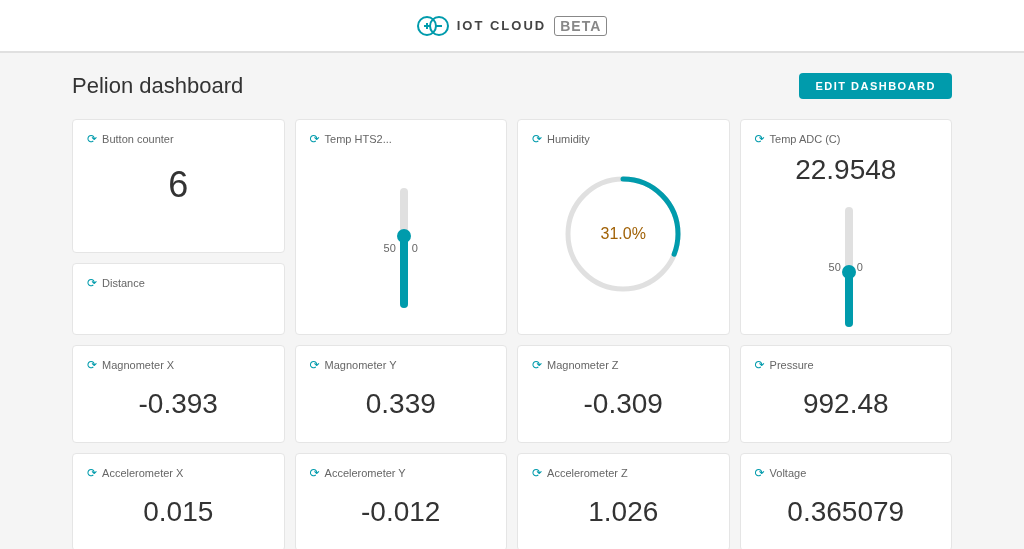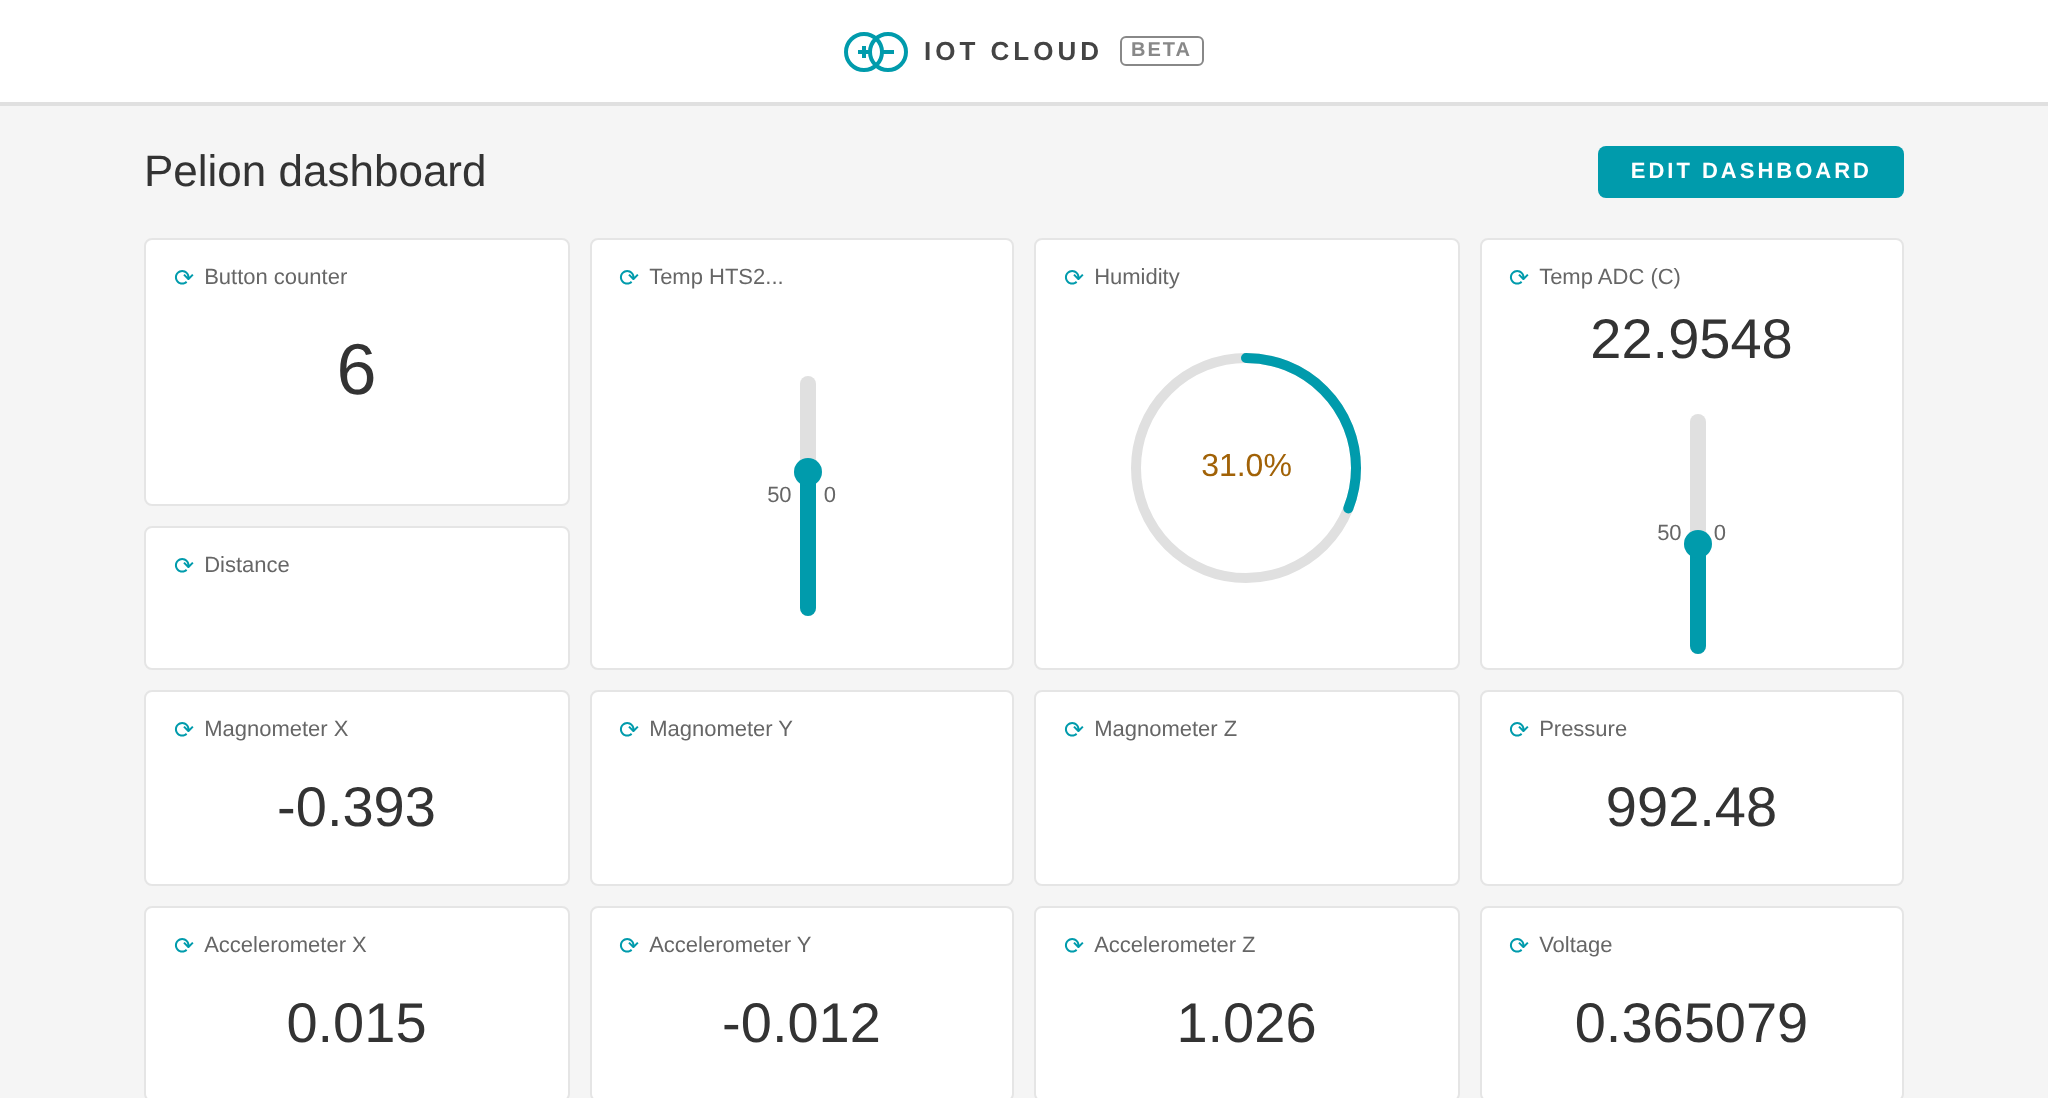--- a/index.html
+++ b/index.html
@@ -33,21 +33,21 @@
     .iot-cloud-label {
       font-size: 13px;
       font-weight: 700;
       letter-spacing: 2px;
       color: #444;
     }
     .beta-badge {
       background: transparent;
       border: 1px solid #888;
       border-radius: 3px;
-      font-size: 10px;
+      font-size: 14px;
       color: #888;
       padding: 1px 5px;
       font-weight: 600;
       letter-spacing: 1px;
     }
 
     
     .main-content {
       max-width: 900px;
       margin: 0 auto;
@@ -309,27 +309,29 @@
         <span>Magnometer X</span>
       </div>
       <div class="widget-value-small">-0.393</div>
     </div>
 
     <div class="widget-card">
       <div class="widget-label">
         <span class="widget-icon">⟳</span>
         <span>Magnometer Y</span>
       </div>
+      <div class="widget-value-small">0.339</div>
     </div>
 
     <div class="widget-card">
       <div class="widget-label">
         <span class="widget-icon">⟳</span>
         <span>Magnometer Z</span>
       </div>
+      <div class="widget-value-small">-0.309</div>
     </div>
 
     <div class="widget-card">
       <div class="widget-label">
         <span class="widget-icon">⟳</span>
         <span>Pressure</span>
       </div>
       <div class="widget-value-small">992.48</div>
     </div>
 

